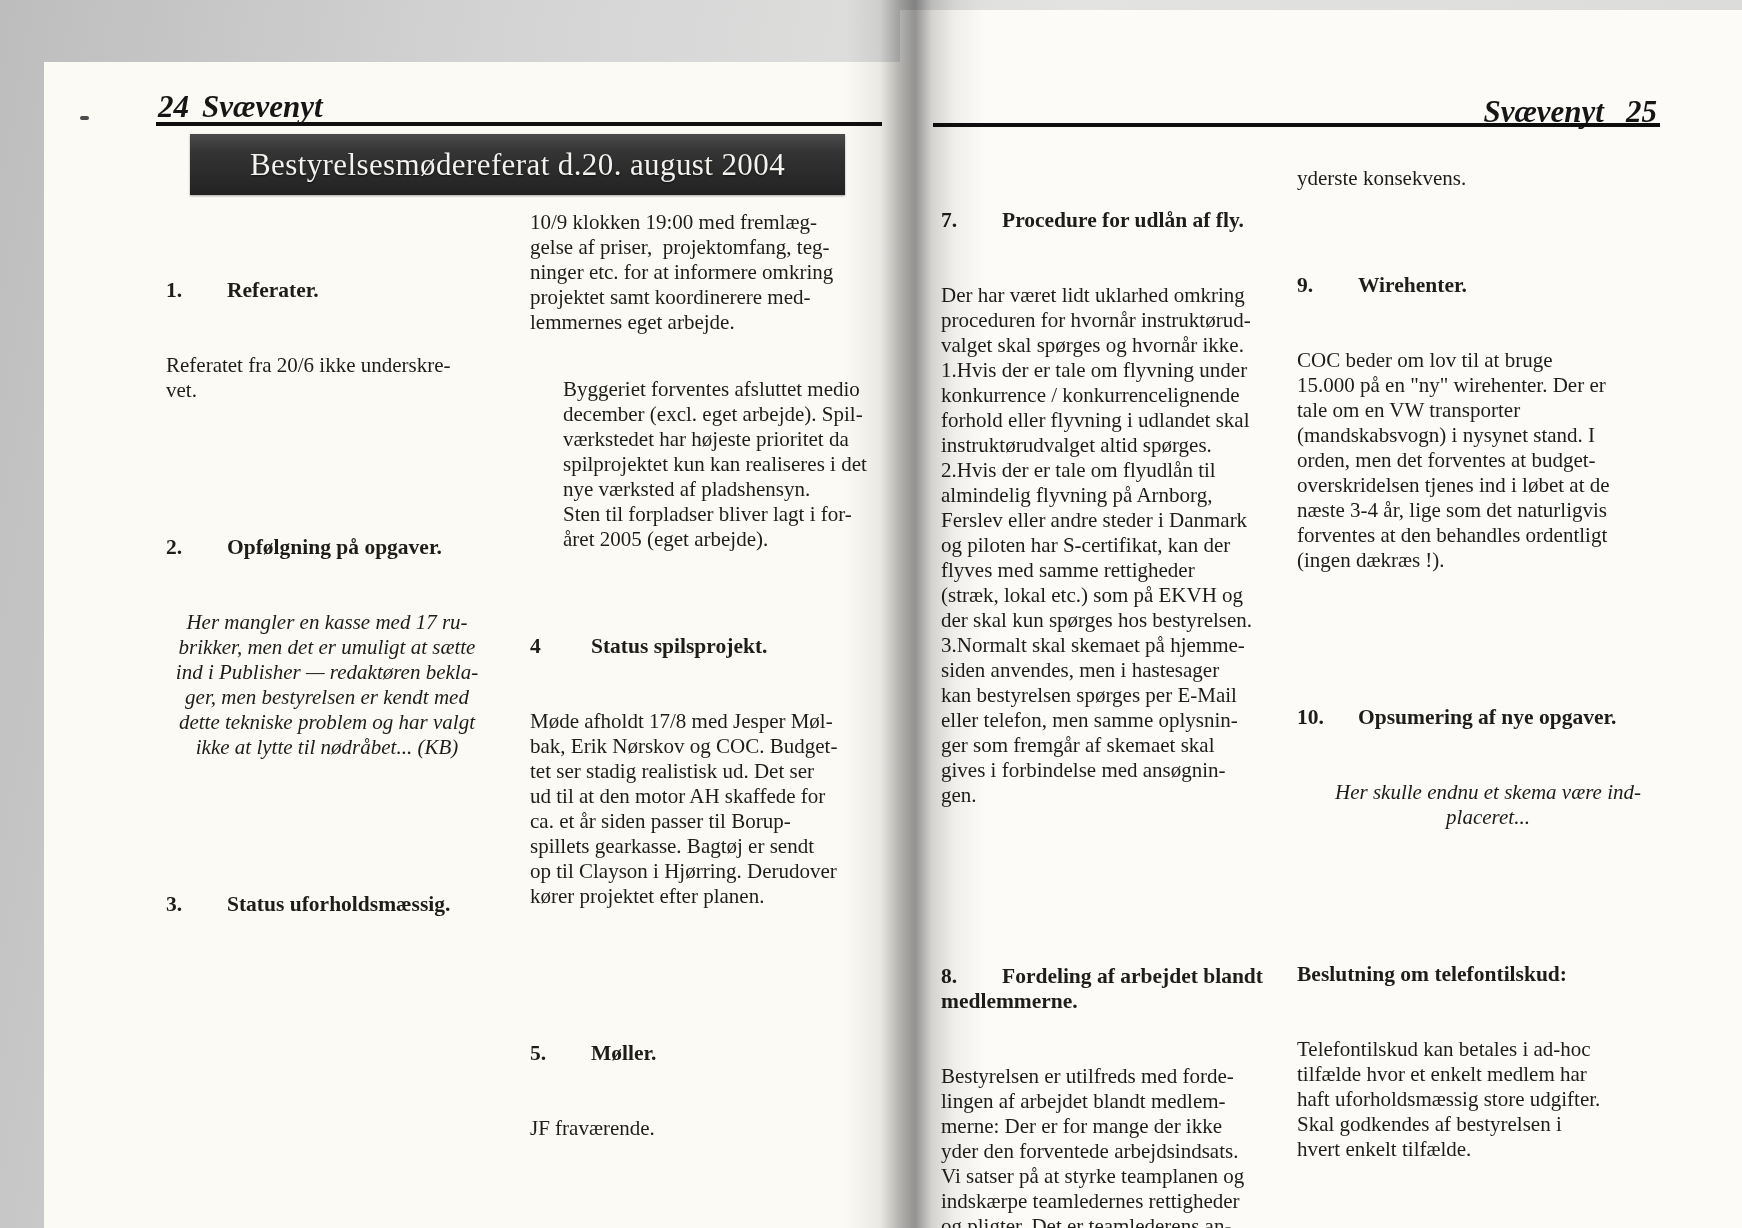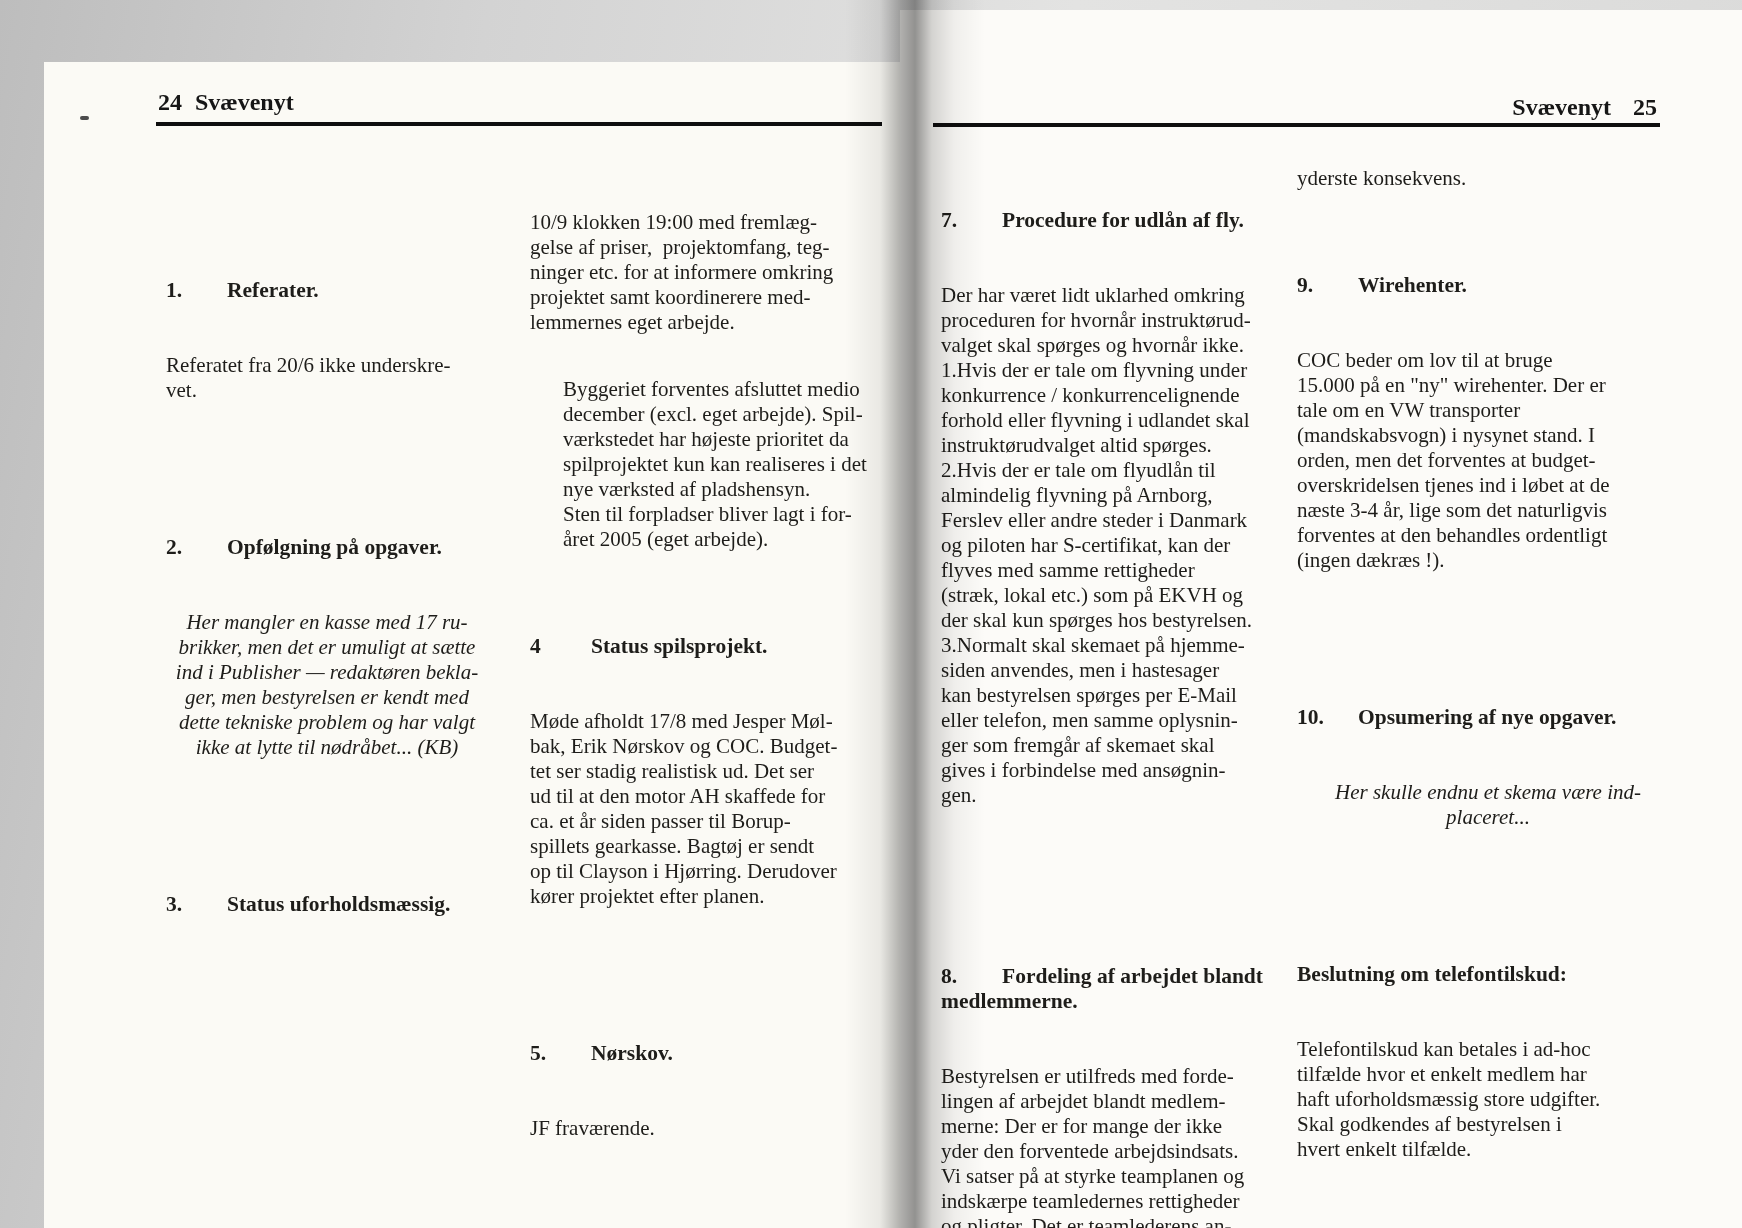--- a/index.html
+++ b/index.html
@@ -10,21 +10,21 @@
   }
   .page{position:absolute;background:#fcfbf7;}
   .page-left{left:44px;top:62px;width:856px;height:1166px;background:#fbfaf5;}
   .page-right{left:900px;top:10px;width:842px;height:1218px;background:#fcfbf8;}
   .gutter{
     position:absolute;left:845px;top:0;width:140px;height:1228px;z-index:5;pointer-events:none;
     background:linear-gradient(90deg,rgba(0,0,0,0) 0%,rgba(0,0,0,0.07) 25%,rgba(0,0,0,0.30) 40%,
       rgba(0,0,0,0.42) 50%,rgba(0,0,0,0.16) 62%,rgba(0,0,0,0.05) 78%,rgba(0,0,0,0) 100%);
   }
   .scan-mark{position:absolute;left:80px;top:116px;width:9px;height:4px;background:#4c4c4c;border-radius:2px;}
-  .phead{position:absolute;font-size:24px;font-weight:700;color:#161616;
+  .phead{position:absolute;font-size:31px;font-weight:700;font-style:italic;color:#161616;
     display:flex;align-items:center;white-space:pre;}
   .phead-left{left:114px;top:27px;gap:13px;}
   .phead-right{top:84px;right:85px;gap:22px;}
   .rule{position:absolute;background:#0e0e0e;height:4px;}
   .rule-left{left:112px;top:60px;width:726px;}
   .rule-right{left:33px;top:113px;width:727px;}
   .banner{
     position:absolute;left:146px;top:72px;width:655px;height:61px;
     background:linear-gradient(180deg,#4b4b4b 0%,#343434 30%,#222222 100%);
     color:#f3f2ee;font-size:31px;text-align:center;line-height:61px;
@@ -47,20 +47,23 @@
 </style>
 </head>
 <body>
 
 <div class="page page-left">
   <div class="phead phead-left">
     <span>24</span>
     <span>Svævenyt</span>
   </div>
   <div class="rule rule-left"></div>
+  <div class="banner">
+    <span>Bestyrelsesmødereferat d.20. august 2004</span>
+  </div>
 
   <div class="col" id="col1">
 
     <div class="block pt12">
       <div class="sec-h"><span class="num">1.</span><span>Referater.</span></div>
       <div class="sbody">Referatet fra 20/6 ikke underskre-
 vet.</div>
     </div>
 
     <div class="block">
@@ -100,21 +103,21 @@
 bak, Erik Nørskov og COC. Budget-
 tet ser stadig realistisk ud. Det ser
 ud til at den motor AH skaffede for
 ca. et år siden passer til Borup-
 spillets gearkasse. Bagtøj er sendt
 op til Clayson i Hjørring. Derudover
 kører projektet efter planen.</div>
     </div>
 
     <div class="block">
-      <div class="sec-h"><span class="num">5.</span><span>Nørskov.</span></div>
+      <div class="sec-h"><span class="num">5.</span><span>Møller.</span></div>
       <div class="sbody">JF fraværende.</div>
     </div>
 
   </div>
 </div>
 
 <div class="page page-right">
   <div class="phead phead-right">
     <span>Svævenyt</span>
     <span>25</span>

